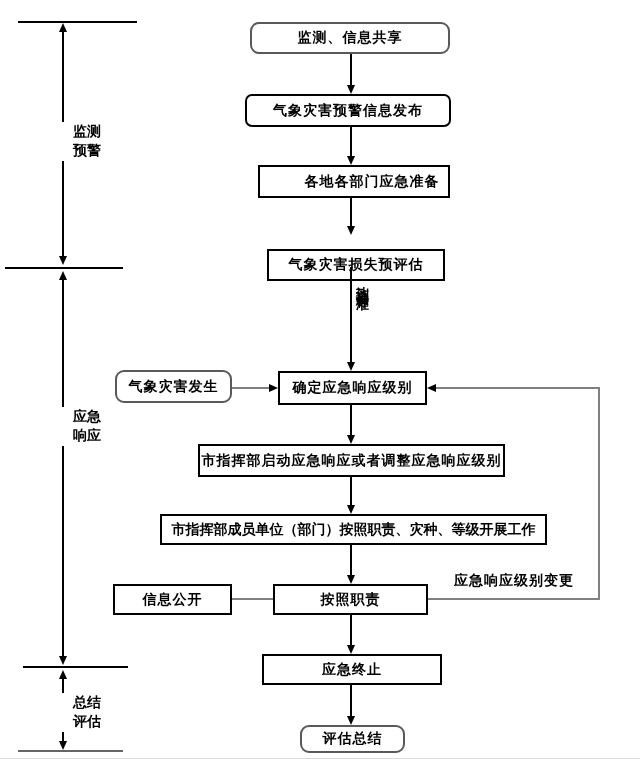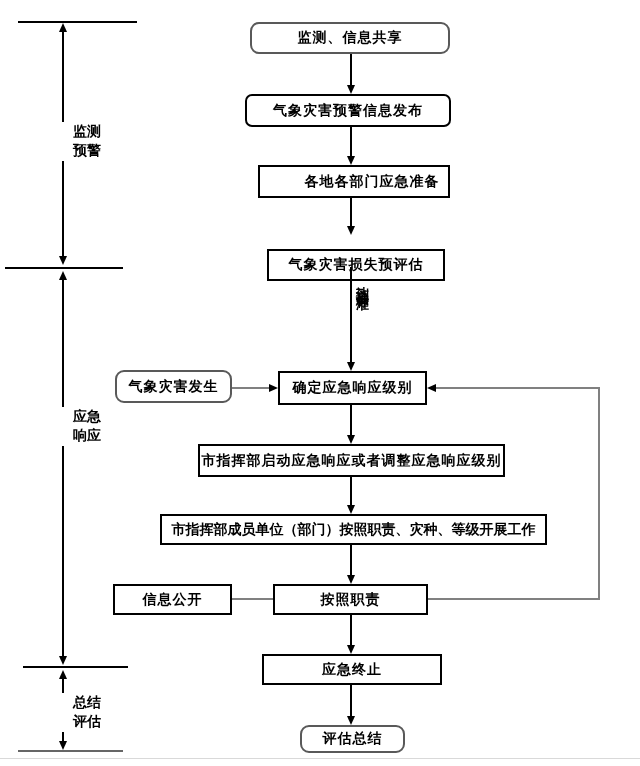--- a/index.html
+++ b/index.html
@@ -152,16 +152,17 @@
 
   <div class="hline gray" style="left:232px;top:387px;width:38px;"></div>
   <div class="tri tri-right" style="left:269px;top:384px;"></div>
 
   <div class="hline gray" style="left:232px;top:598px;width:41px;"></div>
 
   <div class="hline gray" style="left:428px;top:598px;width:172px;"></div>
   <div class="vline gray" style="left:598px;top:387px;height:213px;"></div>
   <div class="hline gray" style="left:436px;top:387px;width:162px;"></div>
   <div class="tri tri-left" style="left:427px;top:384px;"></div>
+  <div class="edge-label" style="left:454px;top:572px;">应急响应级别变更</div>
 
   <div class="page-bottom"></div>
 
 </div>
 
 </body></html>

